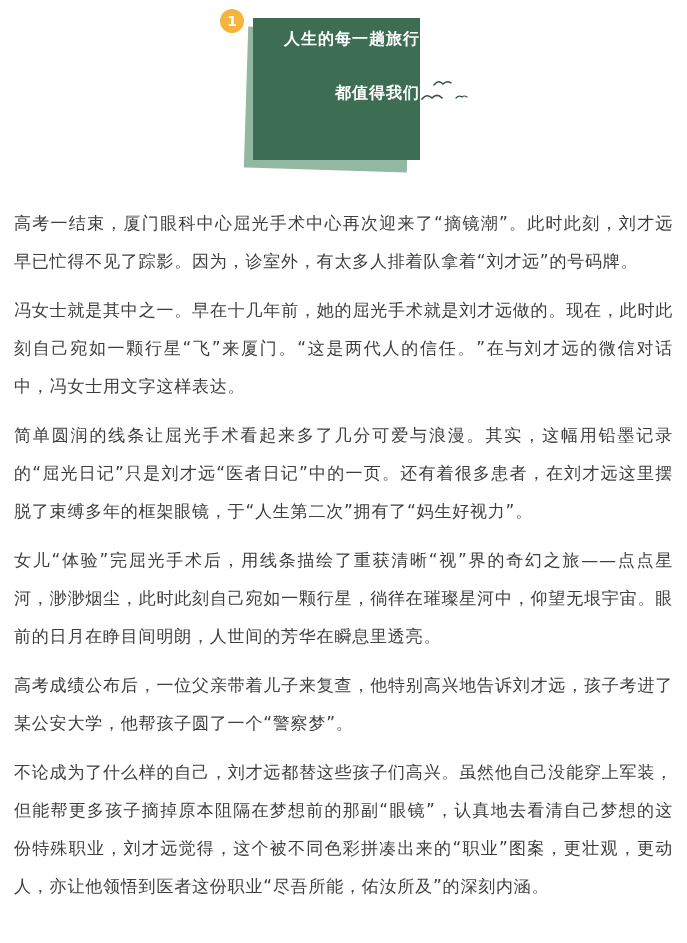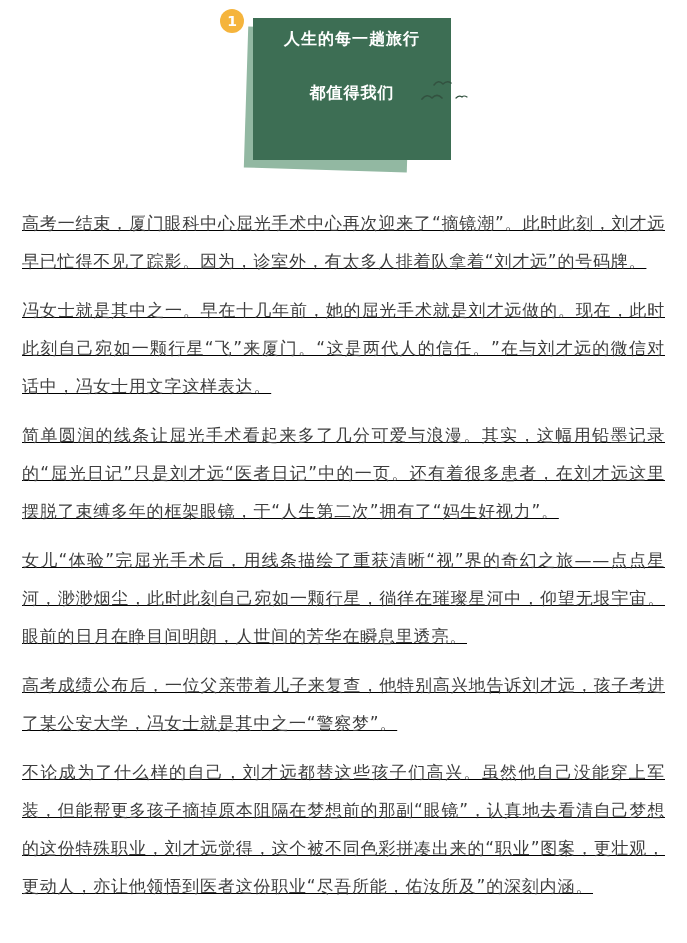--- a/index.html
+++ b/index.html
@@ -14,41 +14,41 @@
   
   .hero { position: relative; width: 687px; height: 204px; }
   .card-shadow {
     position: absolute; left: 246px; top: 29px;
     width: 163px; height: 141px;
     background: var(--shadow, #92b8a2);
     transform: rotate(1.8deg);
   }
   .quote-card {
     position: absolute; left: 253px; top: 18px;
-    width: 198px; height: 142px;
+    width: 167px; height: 142px;
     background: var(--card, #3d6e54);
     color: #ffffff;
-    text-align: center;
+    text-align: right;
     font-weight: bold;
     box-sizing: border-box;
     padding-top: 9px;
   }
   .card-line { font-size: 16px; line-height: 24px; letter-spacing: 1px; }
   .card-spacer { height: 30px; }
   .badge {
     position: absolute; left: 220px; top: 9px;
     width: 24px; height: 24px; border-radius: 50%;
     background: var(--badge, #f5b43c);
     color: #ffffff; font-size: 14px; font-weight: bold;
     line-height: 24px; text-align: center;
   }
   .birds { position: absolute; left: 418px; top: 72px; }
 
   
-  .article { padding: 0 22px; text-decoration: underline; }
+  .article { padding: 0 14px; }
   .article p {
     margin: 0 0 11px 0;
     font-size: 17px;
     line-height: 38px;
     letter-spacing: 0.8px;
     color: var(--text, #3e3e3e);
     text-align: justify;
   }
 </style>
 </head>
@@ -73,17 +73,17 @@
       <path stroke-width="1.2" d="M38,26 Q41,23 44,25 M44,25 Q46,23 49,25" stroke="#335240"></path>
     </svg>
   </div>
 
   <div class="article">
 
   <p>高考一结束，厦门眼科中心屈光手术中心再次迎来了“摘镜潮”。此时此刻，刘才远早已忙得不见了踪影。因为，诊室外，有太多人排着队拿着“刘才远”的号码牌。</p>
       <p>冯女士就是其中之一。早在十几年前，她的屈光手术就是刘才远做的。现在，此时此刻自己宛如一颗行星“飞”来厦门。“这是两代人的信任。”在与刘才远的微信对话中，冯女士用文字这样表达。</p>
       <p>简单圆润的线条让屈光手术看起来多了几分可爱与浪漫。其实，这幅用铅墨记录的“屈光日记”只是刘才远“医者日记”中的一页。还有着很多患者，在刘才远这里摆脱了束缚多年的框架眼镜，于“人生第二次”拥有了“妈生好视力”。</p>
       <p>女儿“体验”完屈光手术后，用线条描绘了重获清晰“视”界的奇幻之旅——点点星河，渺渺烟尘，此时此刻自己宛如一颗行星，徜徉在璀璨星河中，仰望无垠宇宙。眼前的日月在睁目间明朗，人世间的芳华在瞬息里透亮。</p>
-      <p>高考成绩公布后，一位父亲带着儿子来复查，他特别高兴地告诉刘才远，孩子考进了某公安大学，冯女士就是其中之一“警察梦”。</p>
+      <p>高考成绩公布后，一位父亲带着儿子来复查，他特别高兴地告诉刘才远，孩子考进了某公安大学，他帮孩子圆了一个“警察梦”。</p>
       <p>不论成为了什么样的自己，刘才远都替这些孩子们高兴。虽然他自己没能穿上军装，但能帮更多孩子摘掉原本阻隔在梦想前的那副“眼镜”，认真地去看清自己梦想的这份特殊职业，刘才远觉得，这个被不同色彩拼凑出来的“职业”图案，更壮观，更动人，亦让他领悟到医者这份职业“尽吾所能，佑汝所及”的深刻内涵。</p>
     </div>
 
 </div>
 
 </body></html>

